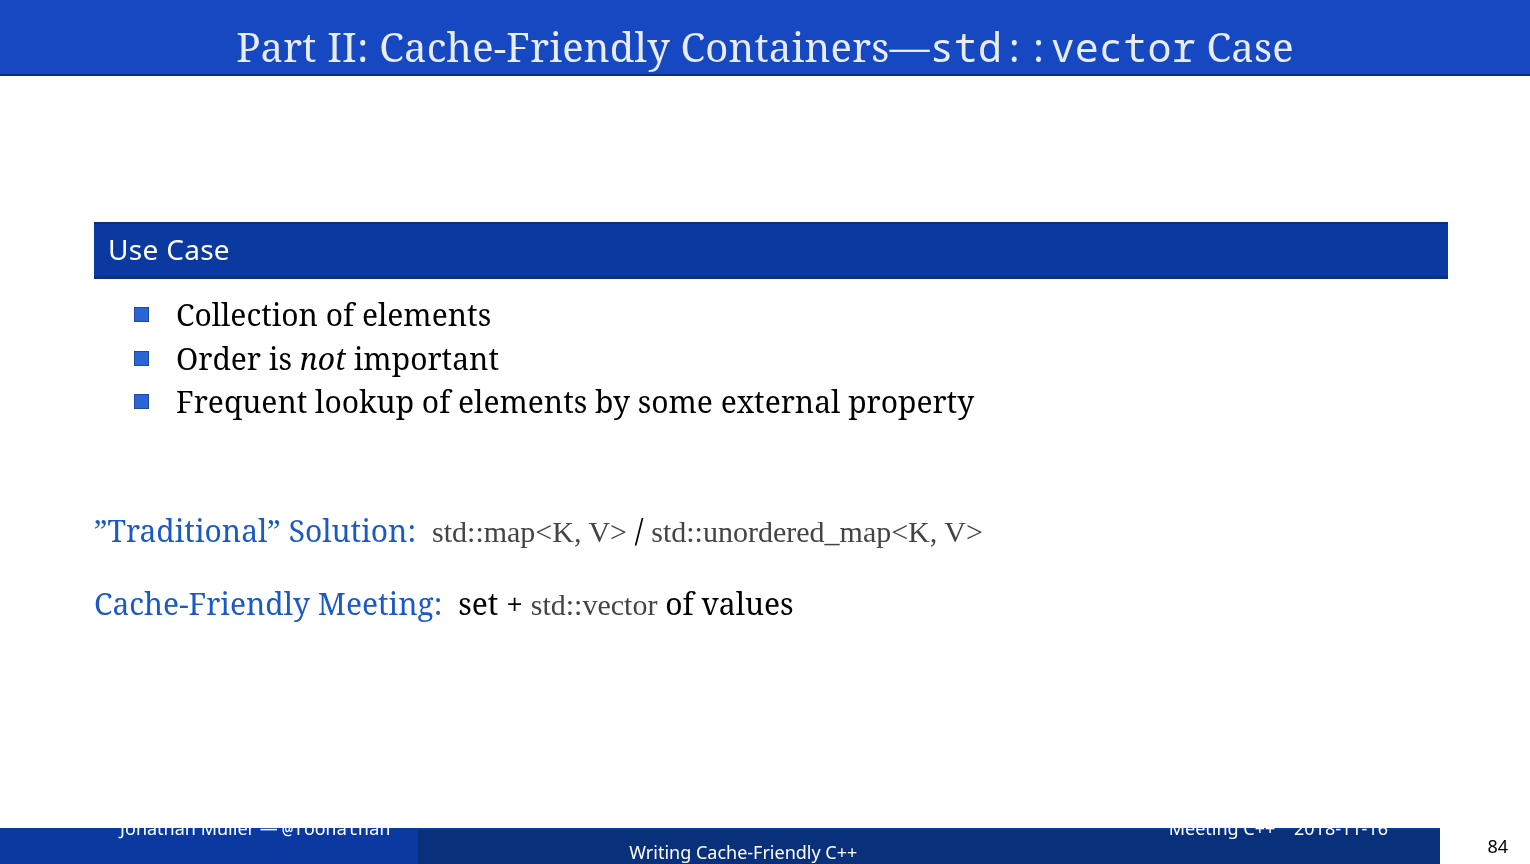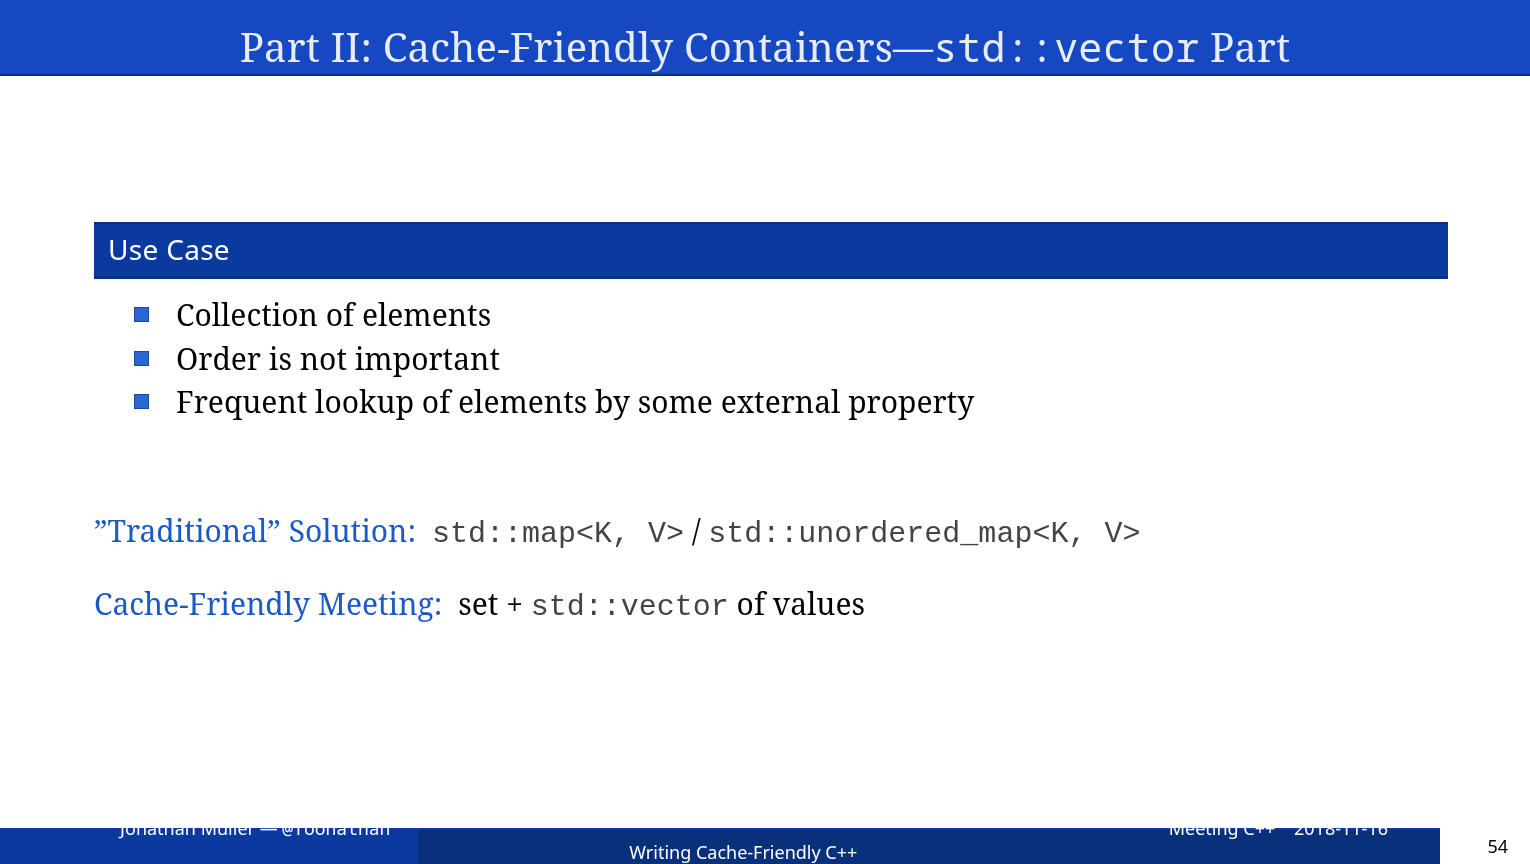--- a/index.html
+++ b/index.html
@@ -89,40 +89,40 @@
   .bullet-list li::before {
     content: "";
     position: absolute;
     left: 0;
     top: 14px;
     width: 13px;
     height: 13px;
     background: #2b66d6;
     border: 1px solid #1e49a0;
   }
-  .em-italic { }
+  .em-italic { font-style: italic; }
 
   
   .desc-row {
     font-size: 30px;
     margin-top: 64px;
     white-space: pre;
     display: flex;
     align-items: baseline;
     gap: 16px;
   }
   .desc-row + .desc-row {
     margin-top: 32px;
   }
   .desc-label {
     color: var(--blue-link);
     font-weight: 400;
   }
   .code {
-    font-family: Liberation Mono, monospace;
+    font-family: Liberation Serif, serif;
     color: #444444;
   }
 
   
   .footer {
     position: absolute;
     left: 0;
     bottom: 0;
     width: 1440px;
     height: 34px;
@@ -167,21 +167,21 @@
     font-family: "Noto Sans", Arial, sans-serif;
   }
 </style>
 </head>
 <body>
 
 <div class="slide">
 
   <div class="title-bar">
     <span class="title-wrap">
-      <span>Part II: Cache-Friendly Containers—</span><span class="title-code">std::vector</span><span> Part</span>
+      <span>Part II: Cache-Friendly Containers—</span><span class="title-code">std::vector</span><span> Case</span>
     </span>
   </div>
 
   <div class="content">
 
     <div class="block">
       <div class="block-title">Use Case</div>
       <div class="block-body">
         <ul class="bullet-list">
           <li>
@@ -212,15 +212,15 @@
   <div class="footer">
     <div class="seg-left">
       <span>Jonathan Müller — </span><span class="handle">@foonathan</span>
     </div>
     <div class="seg-center">Writing Cache-Friendly C++</div>
     <div class="seg-right">
       <span>Meeting C++</span>    <span>2018-11-16</span>
     </div>
   </div>
 
-  <div class="page-num">54</div>
+  <div class="page-num">84</div>
 
 </div>
 
 </body></html>

